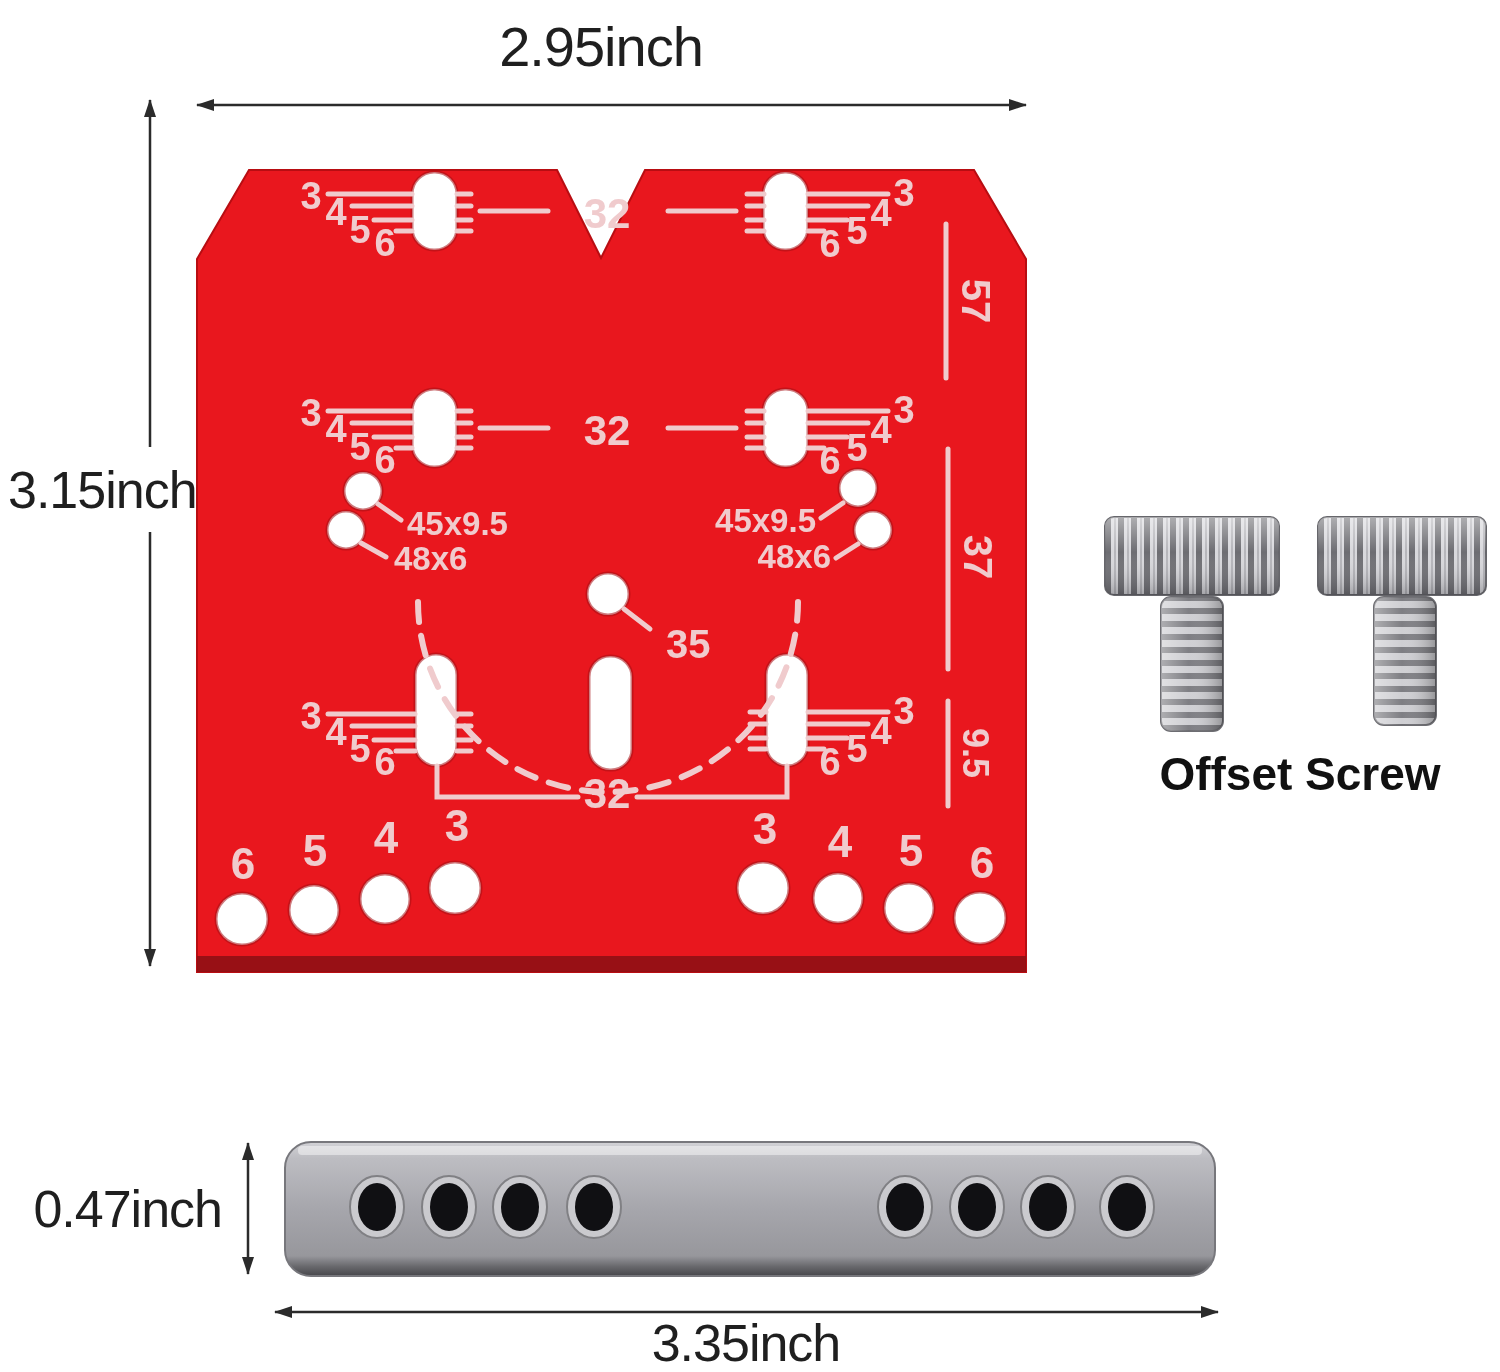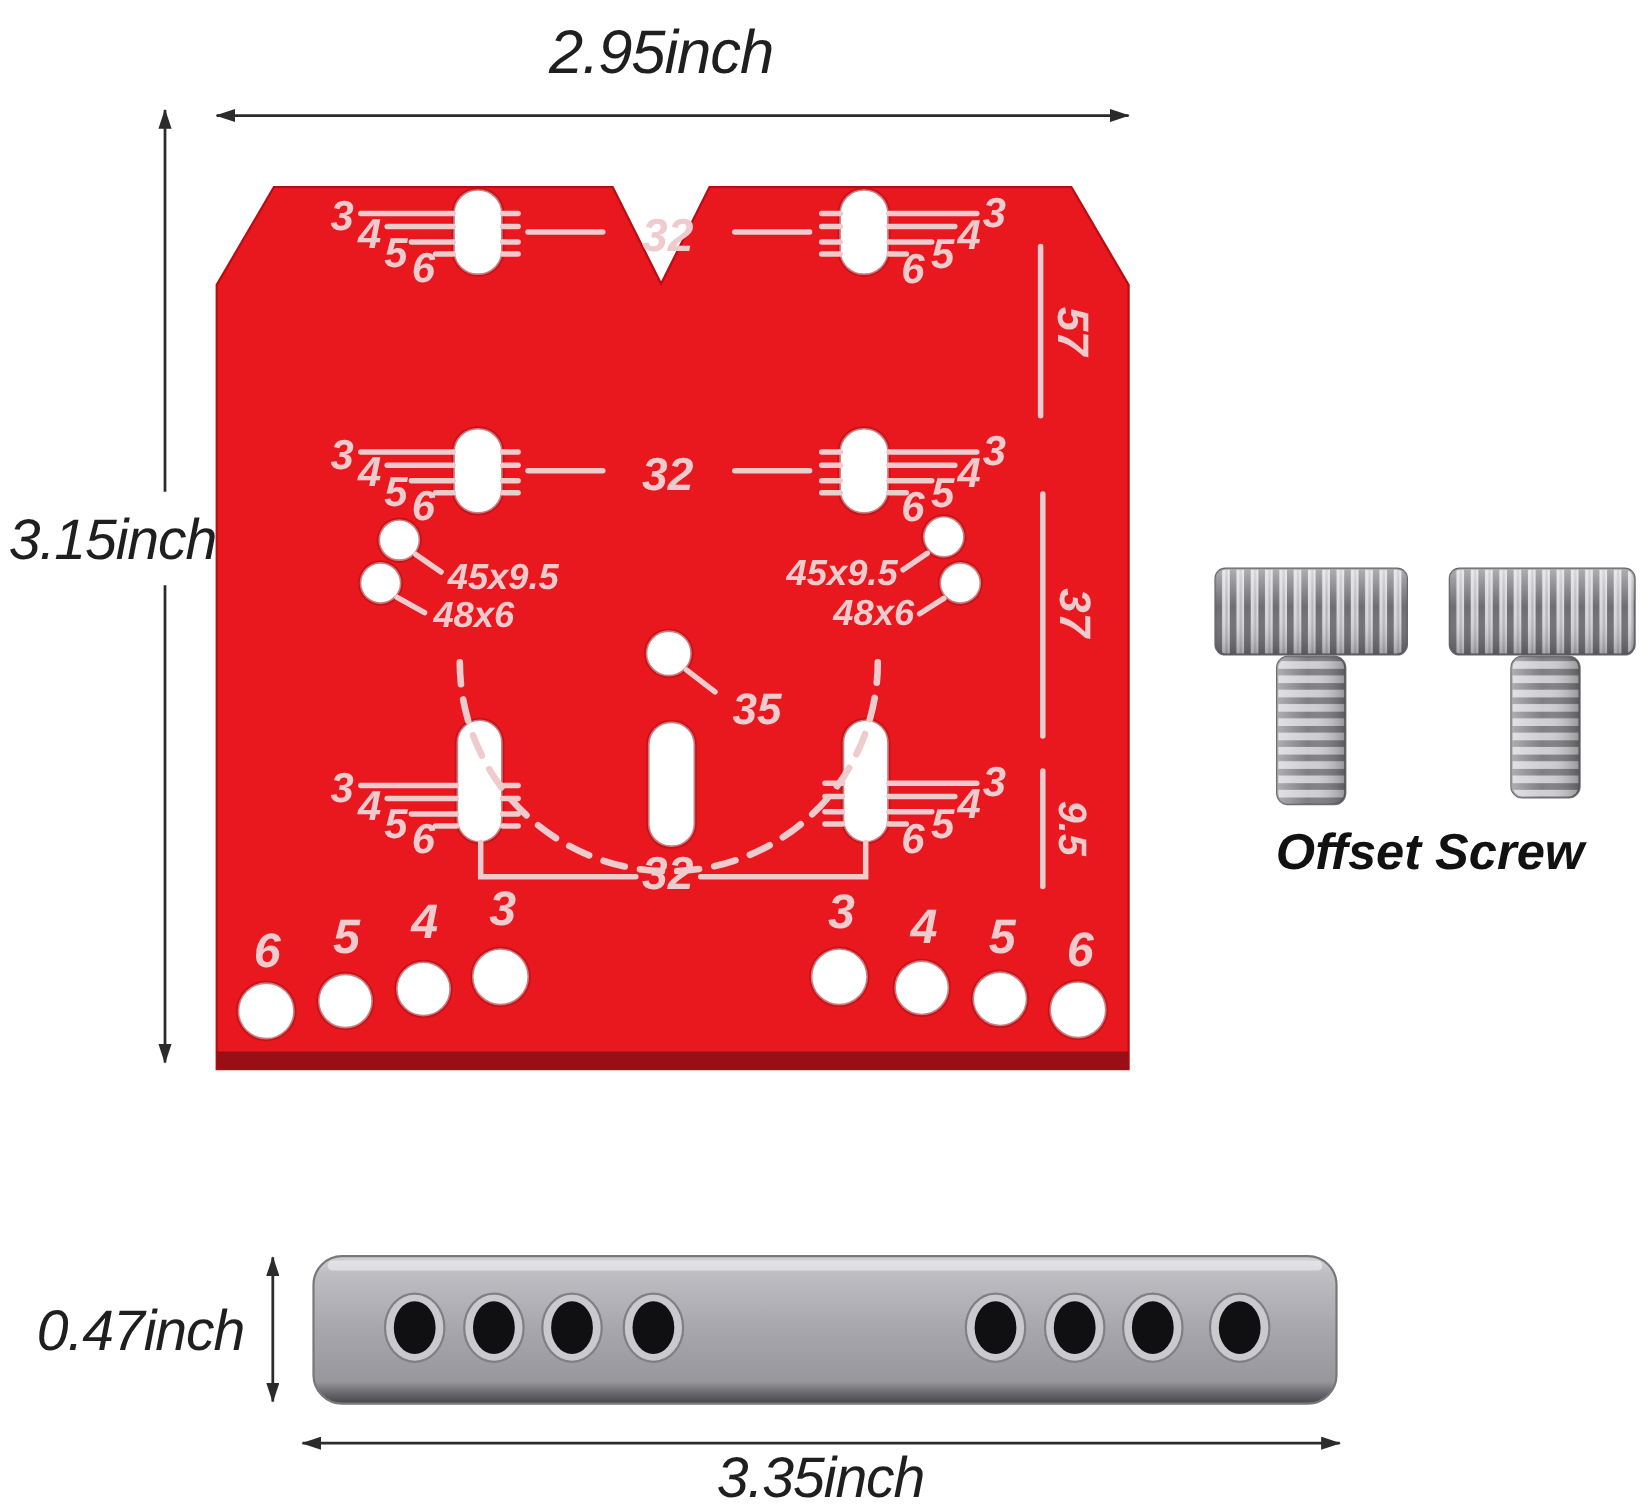--- a/index.html
+++ b/index.html
@@ -1,17 +1,17 @@
 <!DOCTYPE html>
 <html><head>
 <meta charset="utf-8">
 <style>
   html,body{margin:0;padding:0;background:#ffffff;}
   .canvas{position:relative;width:1500px;height:1372px;background:#fff;overflow:hidden;
-          font-family:"Liberation Sans",sans-serif;font-style:italic;}
+          font-family:"Liberation Sans",sans-serif;}
   svg{position:absolute;left:0;top:0;}
   text{font-family:"Liberation Sans",sans-serif;}
   .dim-text{fill:#1f1f1f;font-size:52px;letter-spacing:-1px;}
   .mark{fill:#f0cbcd;font-weight:bold;}
   .mark-num{font-size:38px;}
   .mark-num-sm{font-size:33px;}
   .mark-32{font-size:42px;}
   .mark-side{font-size:40px;}
   .mark-hole{font-size:44px;}
   .mline{stroke:#f0cbcd;stroke-width:5;stroke-linecap:round;fill:none;}

